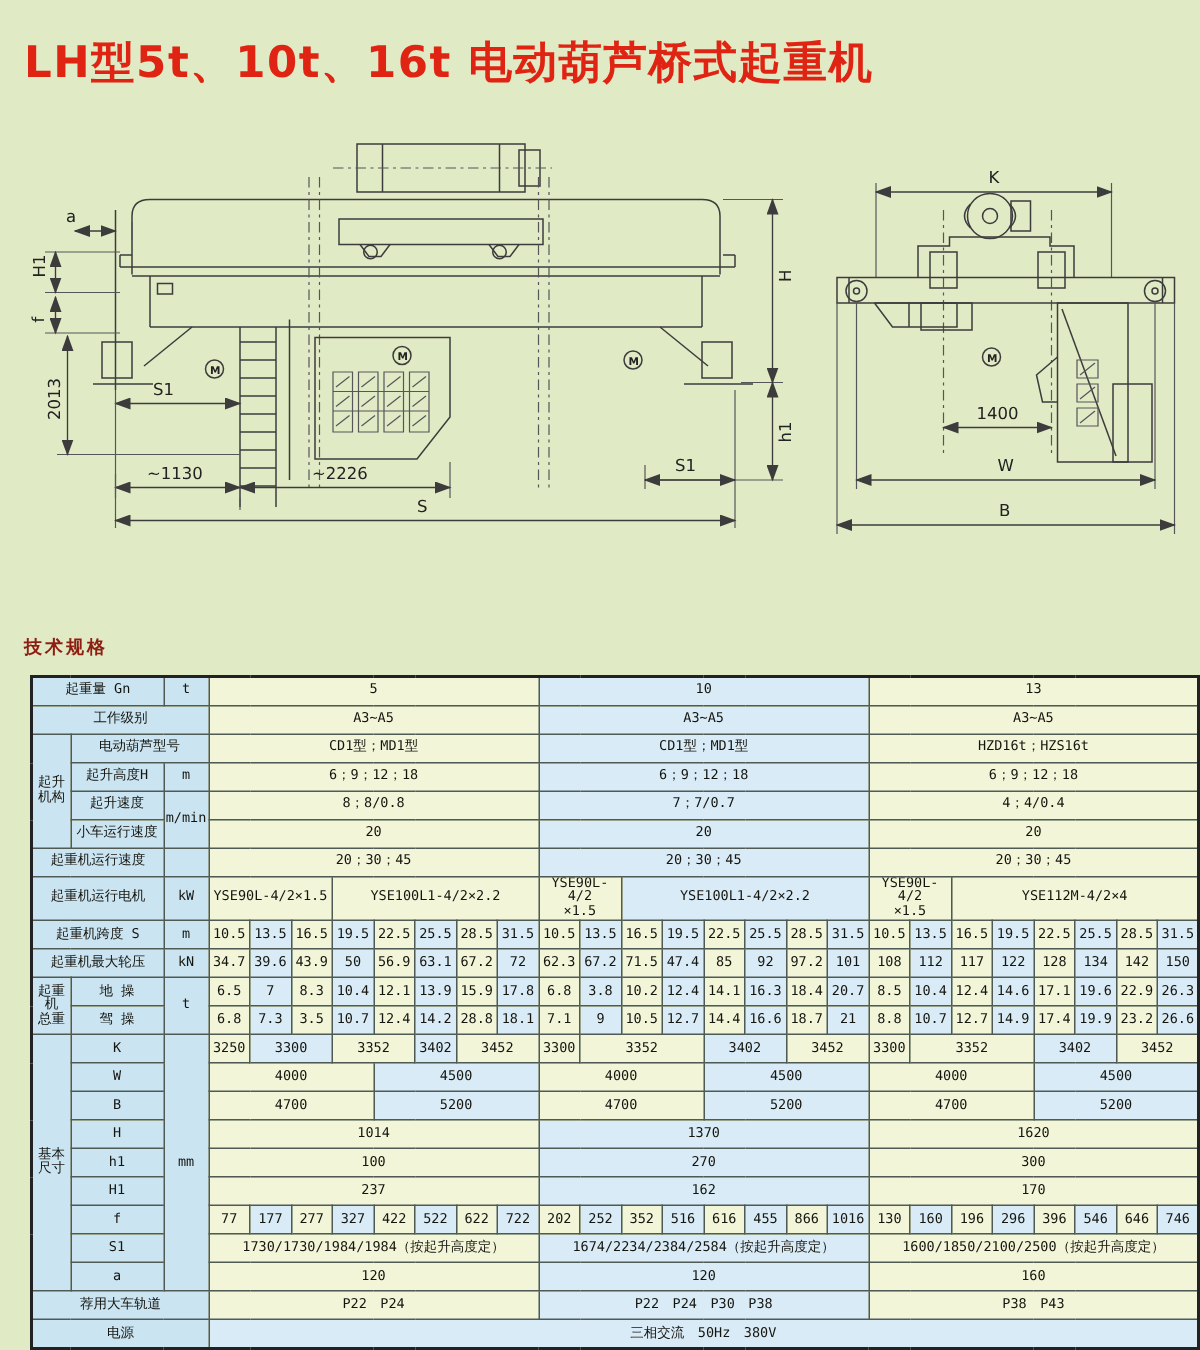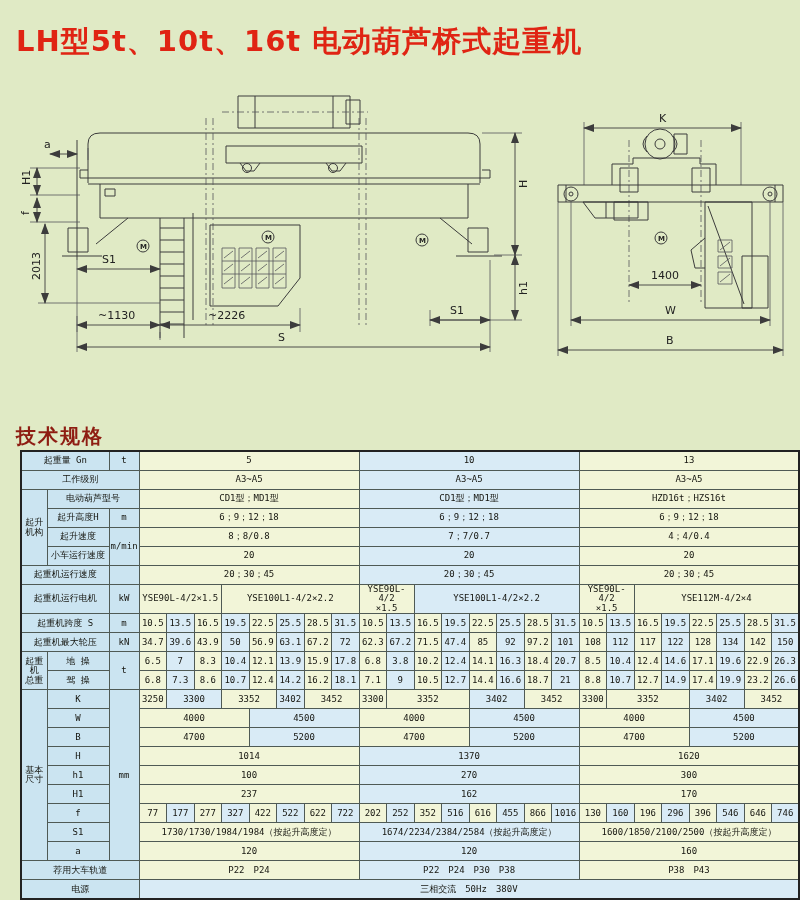--- a/index.html
+++ b/index.html
@@ -11,21 +11,21 @@
   #leftDraw{left:10px;top:88px;}
   #rightDraw{left:548px;top:88px;}
   svg{display:block;}
   svg *{vector-effect:non-scaling-stroke;}
   .ln{stroke:#3c3c3c;stroke-width:1;fill:none;}
   .thin{stroke:#55555a;stroke-width:.8;fill:none;}
   .dash{stroke:#55555a;stroke-width:.8;fill:none;stroke-dasharray:7 3 2 3;}
   .dim{stroke:#3c3c3c;stroke-width:.9;fill:none;}
   .dimtxt{font-size:11px;fill:#222;font-family:"DejaVu Sans",sans-serif;}
   .mtxt{font-size:7px;font-weight:bold;fill:#222;}
-  #specHeading{position:absolute;left:16px;top:423px;font-size:20px;font-weight:bold;color:#8e1d12;letter-spacing:2px;}
+  #specHeading{position:absolute;left:16px;top:423px;font-size:12px;font-weight:bold;color:#8e1d12;letter-spacing:2px;}
   #specWrap{position:absolute;left:20px;top:450px;width:784px;}
   table.spec{border-collapse:collapse;table-layout:fixed;width:778px;border:2px solid #222;}
   table.spec td{border:1px solid #4f5a55;text-align:center;vertical-align:middle;
      padding:0;height:18px;line-height:1.05;font-size:9px;color:#15150f;
      font-family:"DejaVu Sans Mono","Liberation Mono",monospace;
      white-space:pre-line;overflow:hidden;}
   td.c-h{background:#cbe4f1;font-family:"DejaVu Sans","Liberation Sans",sans-serif;font-size:9.5px;}
   td.c-y{background:#f2f5d8;}
   td.c-b{background:#d9ebf6;}
   td.small{font-size:7.5px;}
@@ -425,25 +425,25 @@
             <td class="c-b">14.6</td>
             <td class="c-y">17.1</td>
             <td class="c-b">19.6</td>
             <td class="c-y">22.9</td>
             <td class="c-b">26.3</td>
           </tr>
           <tr>
             <td class="c-h">驾 操</td>
             <td class="c-y">6.8</td>
             <td class="c-b">7.3</td>
-            <td class="c-y">8.6</td>
+            <td class="c-y">3.5</td>
             <td class="c-b">10.7</td>
             <td class="c-y">12.4</td>
             <td class="c-b">14.2</td>
-            <td class="c-y">16.2</td>
+            <td class="c-y">28.8</td>
             <td class="c-b">18.1</td>
             <td class="c-y">7.1</td>
             <td class="c-b">9</td>
             <td class="c-y">10.5</td>
             <td class="c-b">12.7</td>
             <td class="c-y">14.4</td>
             <td class="c-b">16.6</td>
             <td class="c-y">18.7</td>
             <td class="c-b">21</td>
             <td class="c-y">8.8</td>

